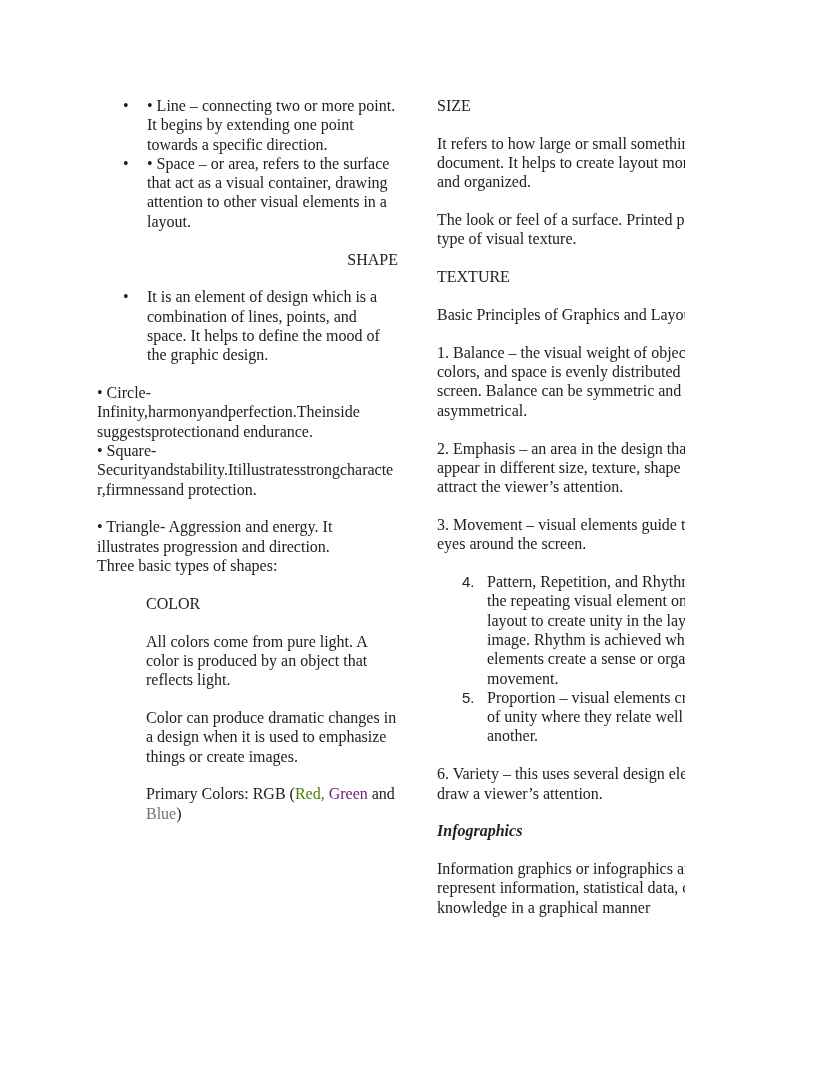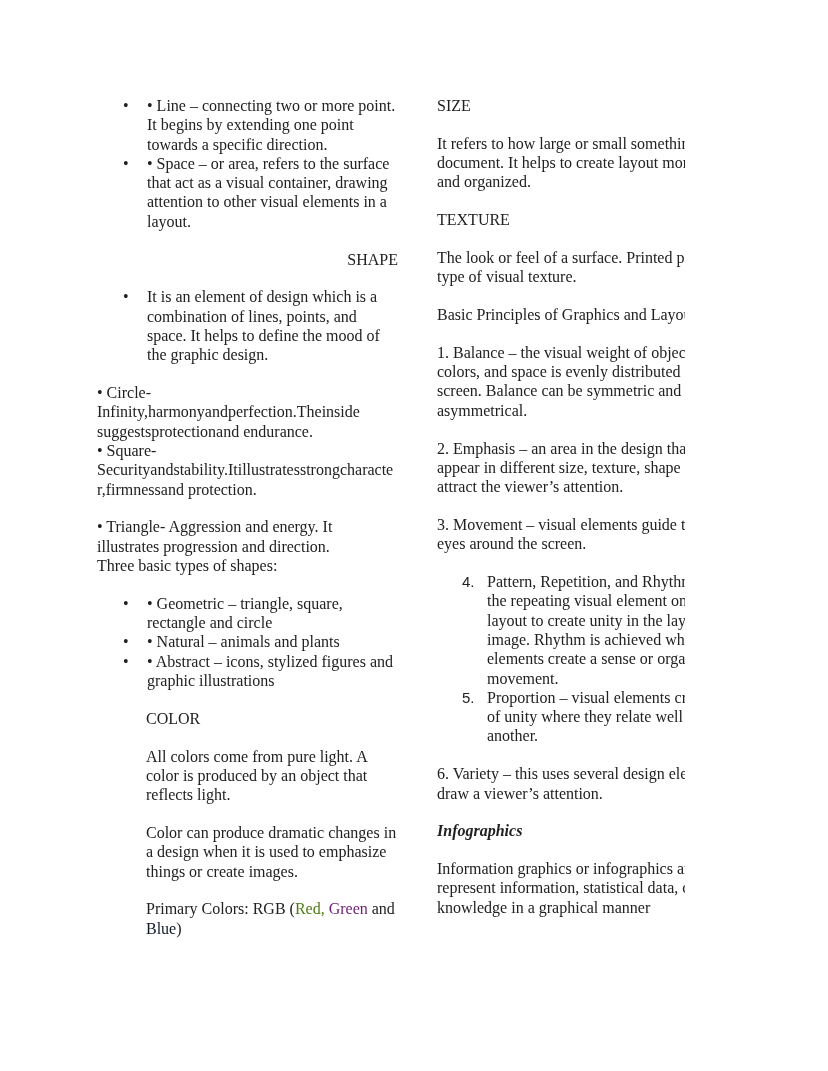--- a/index.html
+++ b/index.html
@@ -54,40 +54,35 @@
     <ul>
       <li>It is an element of design which is a combination of lines, points, and space. It helps to define the mood of the graphic design.</li>
     </ul>
 
     <p class="tight">• Circle-Infinity,harmonyandperfection.Theinside suggestsprotectionand endurance.</p>
     <p>• Square-Securityandstability.Itillustratesstrongcharacter,firmnessand protection.</p>
 
     <p class="tight">• Triangle- Aggression and energy. It illustrates progression and direction.</p>
     <p>Three basic types of shapes:</p>
 
-    <ul>
-      <li>• Geometric – triangle, square, rectangle and circle</li>
-      <li>• Natural – animals and plants</li>
-      <li>• Abstract – icons, stylized figures and graphic illustrations</li>
-    </ul>
 
     <p class="indent2">COLOR</p>
     <p class="indent2">All colors come from pure light. A color is produced by an object that reflects light.</p>
     <p class="indent2">Color can produce dramatic changes in a design when it is used to emphasize things or create images.</p>
-    <p class="indent2 tight"><span>Primary Colors: RGB (</span><span style="color: #4d7c0f;">Red,</span><span> </span><span style="color: #701a75;">Green</span><span> and </span><span style="color: #0f172a; text-align: right;">Blue</span><span>)</span></p>
+    <p class="indent2 tight"><span>Primary Colors: RGB (</span><span style="color: #4d7c0f;">Red,</span><span> </span><span style="color: #701a75;">Green</span><span> and </span><span style="color: #737373; text-align: right;">Blue</span><span>)</span></p>
 
   </div>
 
   <div class="col col-right">
 
     <p>SIZE</p>
     <p>It refers to how large or small something is in a document. It helps to create layout more attractive and organized.</p>
 
+    <p>The look or feel of a surface. Printed patterns are a type of visual texture.</p>
     <p>TEXTURE</p>
-    <p>The look or feel of a surface. Printed patterns are a type of visual texture.</p>
 
     <p>Basic Principles of Graphics and Layout</p>
 
     <p>1. Balance – the visual weight of objects, texture, colors, and space is evenly distributed on the screen. Balance can be symmetric and asymmetrical.</p>
     <p>2. Emphasis – an area in the design that may appear in different size, texture, shape or color to attract the viewer’s attention.</p>
     <p>3. Movement – visual elements guide the viewer’s eyes around the screen.</p>
 
     <ul class="numlist">
       <li>
         <span class="num">4.</span>

